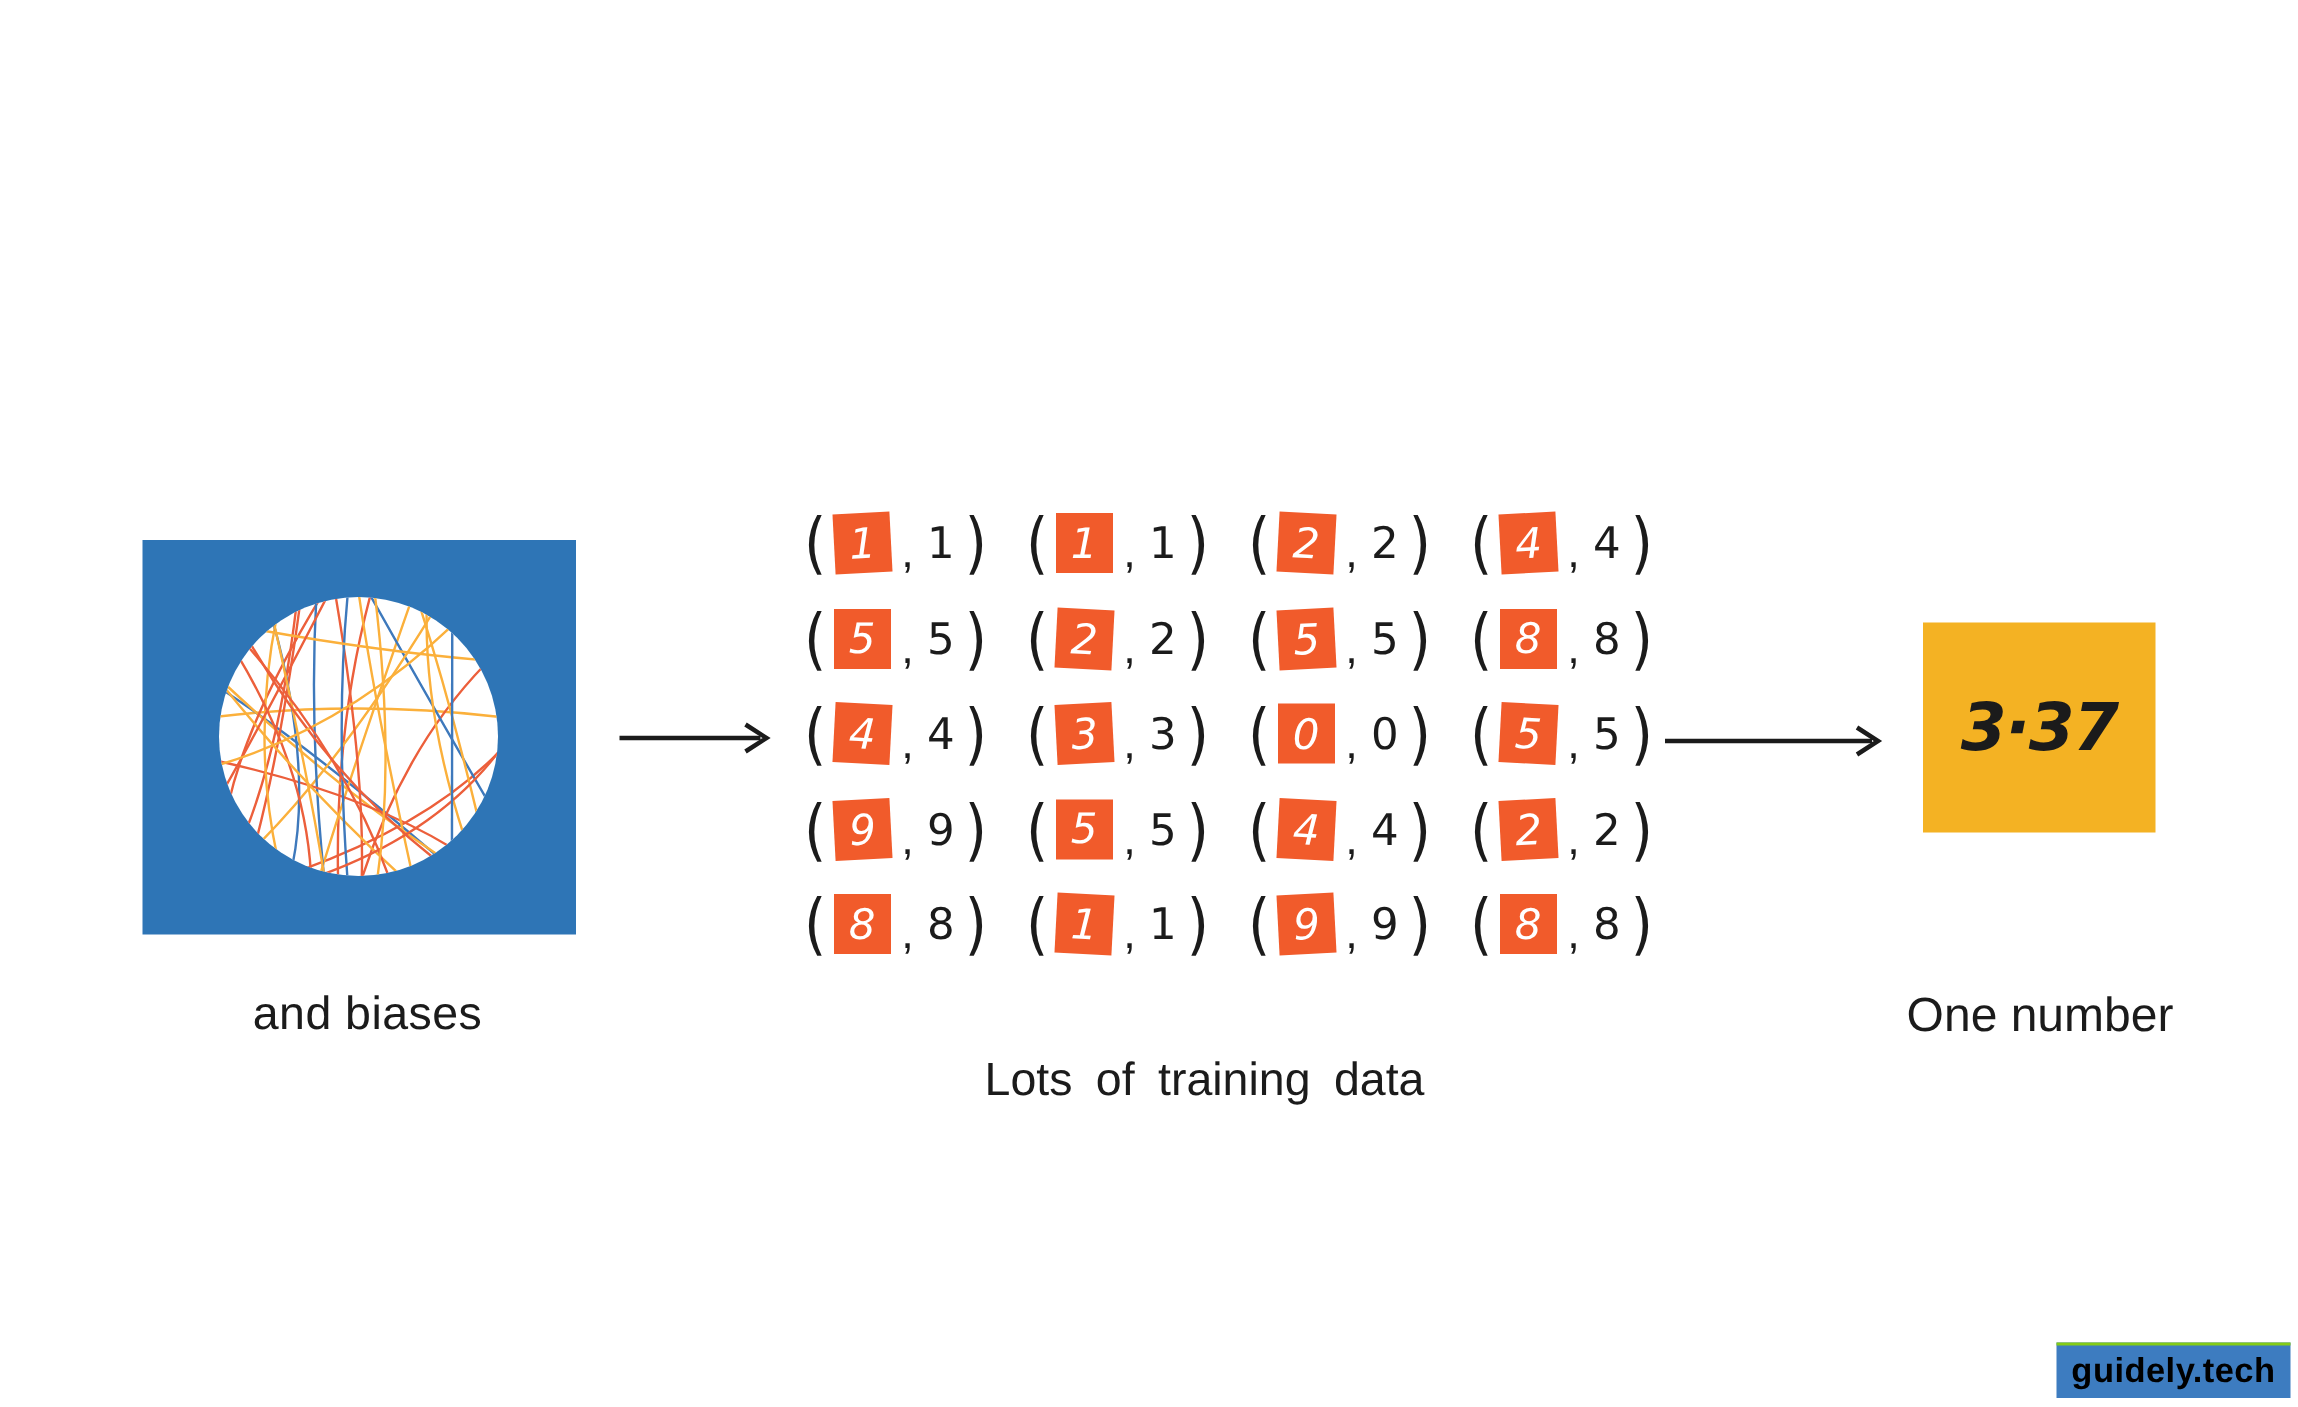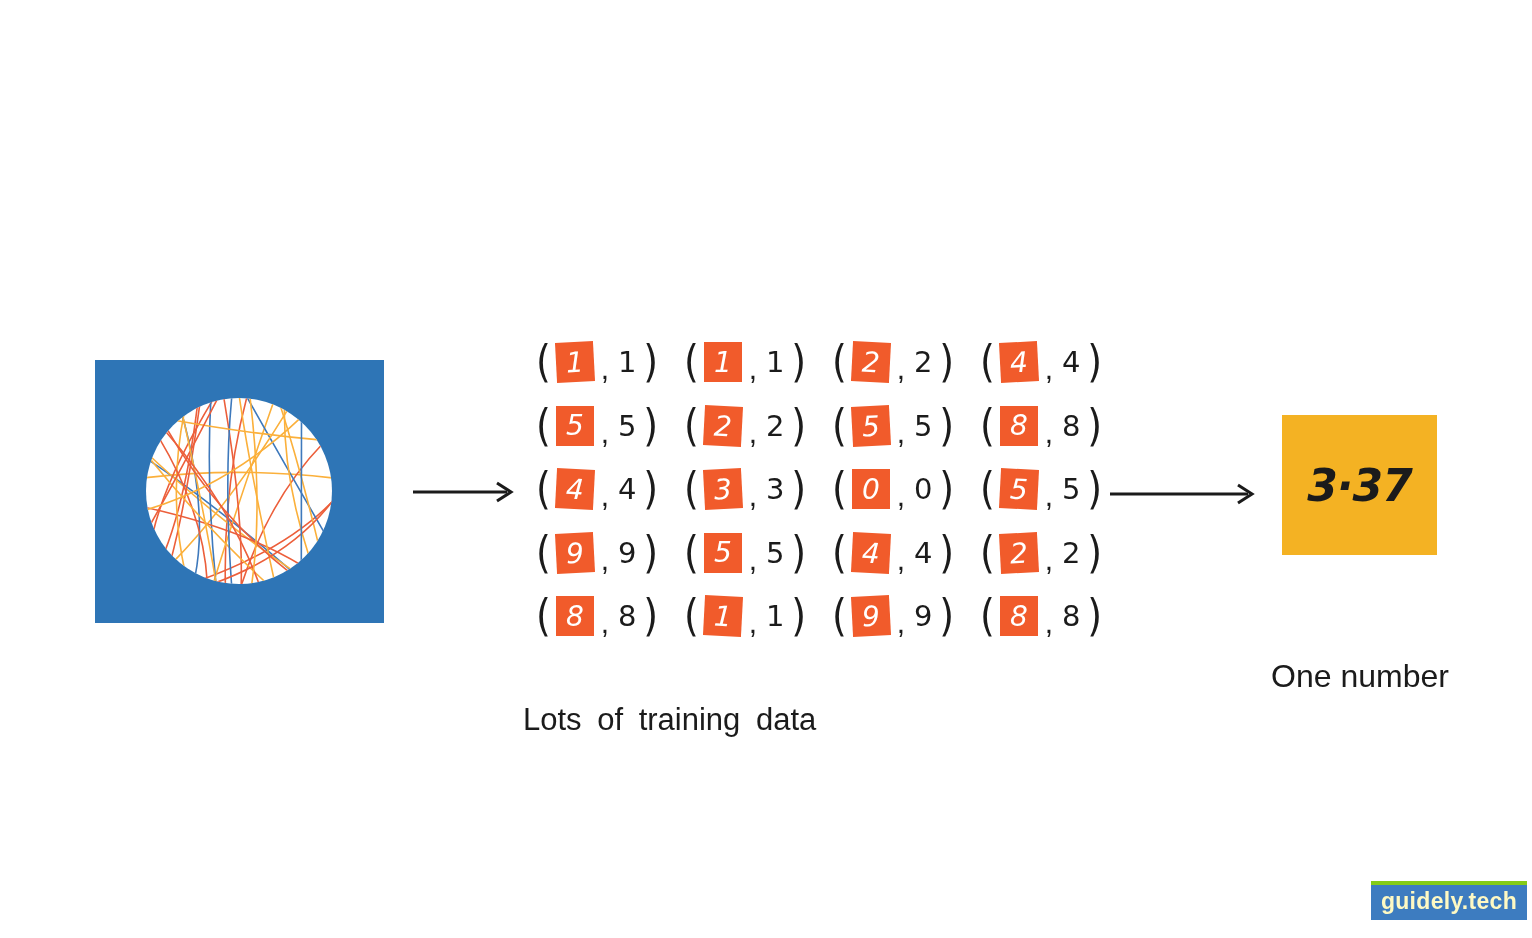--- a/index.html
+++ b/index.html
@@ -25,32 +25,32 @@
   .training{left:533px;top:340px;}
   .t-row{display:flex;align-items:center;height:44px;margin-bottom:19.5px;}
   .tuple{display:flex;align-items:center;margin-right:20px;}
   .paren{font-size:38px;line-height:1;transform:scaleY(1.18);font-weight:400;
     padding:0 3px;font-family:"DejaVu Sans",sans-serif;}
   .digit-box{width:38px;height:40px;background:var(--orange,#F15B2B);color:#ffffff;
     display:flex;align-items:center;justify-content:center;
     font-size:28px;font-style:italic;font-family:"DejaVu Sans",sans-serif;margin:0 2px;}
   .comma{font-size:30px;margin:0 5px;transform:translateY(7px);}
   .plain-digit{font-size:29px;min-width:26px;text-align:center;font-family:"DejaVu Sans",sans-serif;}
-  .caption{left:523px;top:702px;width:560px;text-align:left;font-size:31px;word-spacing:7px;}
+  .caption{left:523px;top:702px;width:560px;text-align:center;font-size:31px;word-spacing:7px;}
 
   
   .output-box{left:1282px;top:415px;width:155px;height:140px;background:var(--yellow,#F4B223);
     display:flex;align-items:center;justify-content:center;font-style:italic;}
   .output-value{font-size:44px;font-weight:bold;font-family:"DejaVu Sans",sans-serif;letter-spacing:-1px;}
   .one-number{left:1240px;top:658px;width:240px;text-align:center;font-size:32px;}
 
   
-  .watermark{right:5px;bottom:18px;background:var(--wm,#3D7CC0);color:#fef9c3;
+  .watermark{right:5px;bottom:6px;background:var(--wm,#3D7CC0);color:#000000;
     font-weight:bold;font-size:23px;line-height:1;padding:5px 10px 7px;
-    border-top:4px solid #84cc16;letter-spacing:.3px;}
+    border-top:2px solid #84cc16;letter-spacing:.3px;}
 </style>
 </head>
 <body>
 
 <div class="canvas">
 
   <div class="abs blue-square">
     <svg class="tangle" viewBox="0 0 289 263">
       <defs>
         <clipPath id="circleClip">
@@ -89,20 +89,21 @@
           <path d="M206.3,205.4 Q206.7,134.0 206.5,56.8" stroke="#3E79BC" stroke-width="1.6" fill="none"></path>
           <path d="M195.5,213.2 Q120.5,154.0 70.9,67.2" stroke="#EC5F3B" stroke-width="1.6" fill="none"></path>
           <path d="M206.6,56.9 Q134.7,125.3 49.0,150.5" stroke="#FBB03B" stroke-width="1.6" fill="none"></path>
           <path d="M69.0,69.5 Q136.9,147.2 164.7,225.8" stroke="#EC5F3B" stroke-width="1.6" fill="none"></path>
           <path d="M156.3,227.2 Q168.5,146.5 154.7,34.6" stroke="#FBB03B" stroke-width="1.6" fill="none"></path>
         </g>
     </svg>
   </div>
 
   <div class="abs weights-label">
+    <div>and biases</div>
   </div>
 
   <svg class="abs arrow1 arrow-svg" width="102" height="26">
     <line x1="0" y1="13" x2="94" y2="13" stroke="#1b1b1b" stroke-width="3"></line>
     <polyline points="84,4 98,13 84,22" fill="none" stroke="#1b1b1b" stroke-width="3"></polyline>
   </svg>
 
   <div class="abs training">
     <div id="training-rows">
         <div class="t-row">

